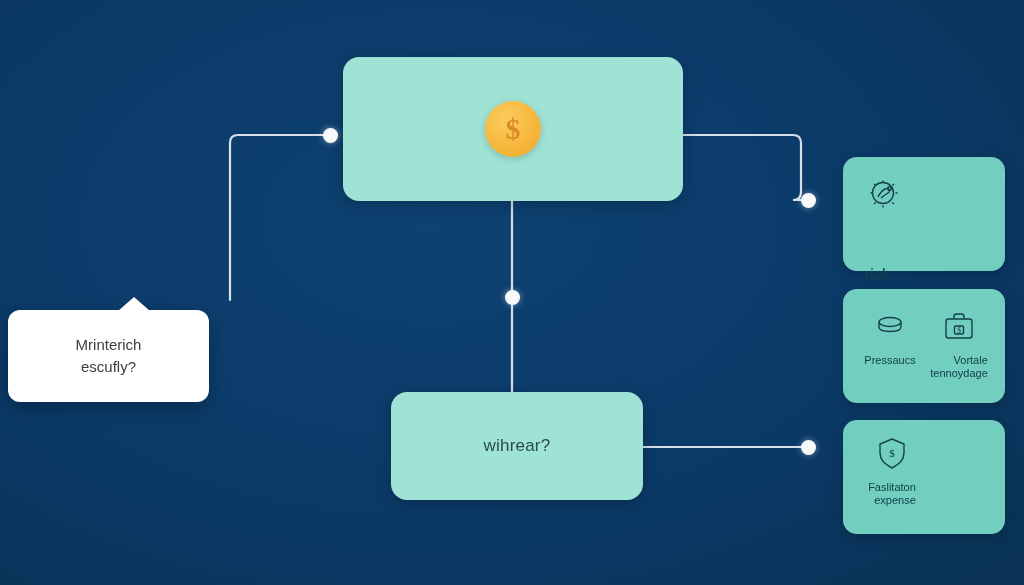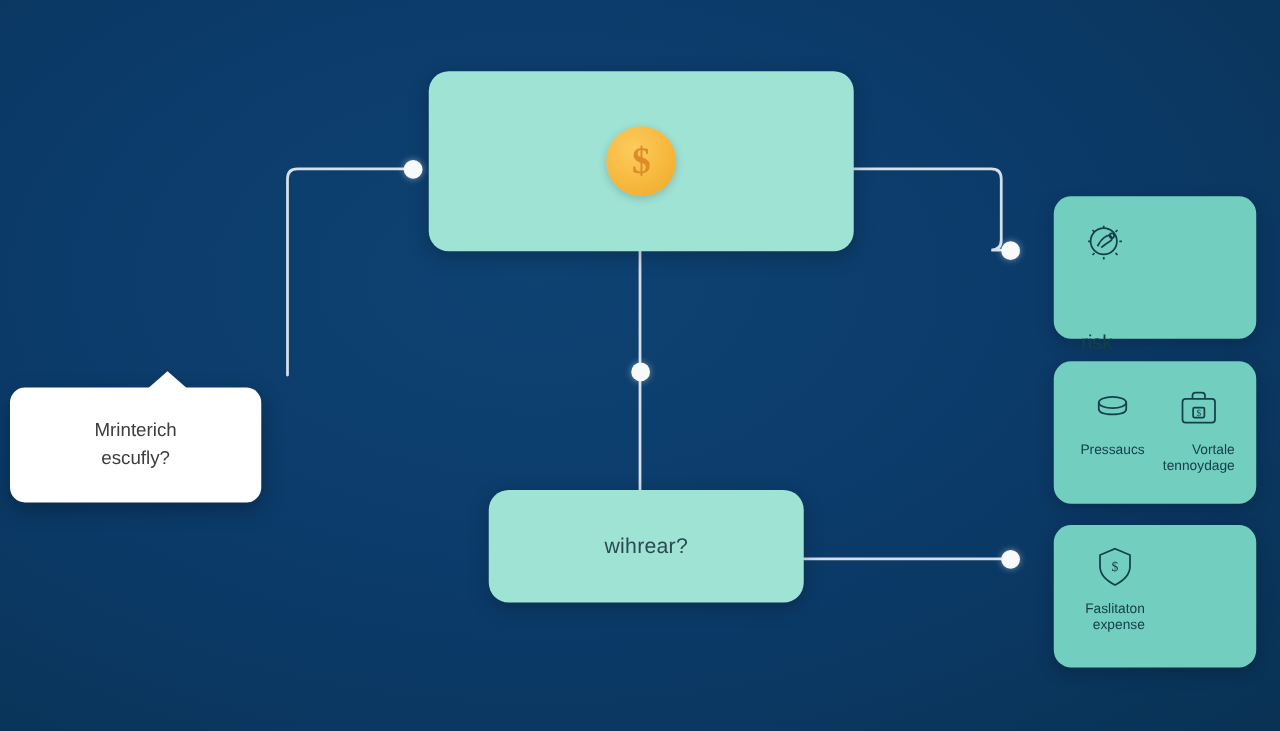--- a/index.html
+++ b/index.html
@@ -52,21 +52,21 @@
     left: 343px;
     top: 57px;
     width: 340px;
     height: 144px;
   }
 
   .node-bottom {
     left: 391px;
     top: 392px;
     width: 252px;
-    height: 90px;
+    height: 108px;
   }
 
   .node-label {
     color: #2a4a52;
     font-size: 17px;
     letter-spacing: 0.2px;
   }
 
   
   .coin {

